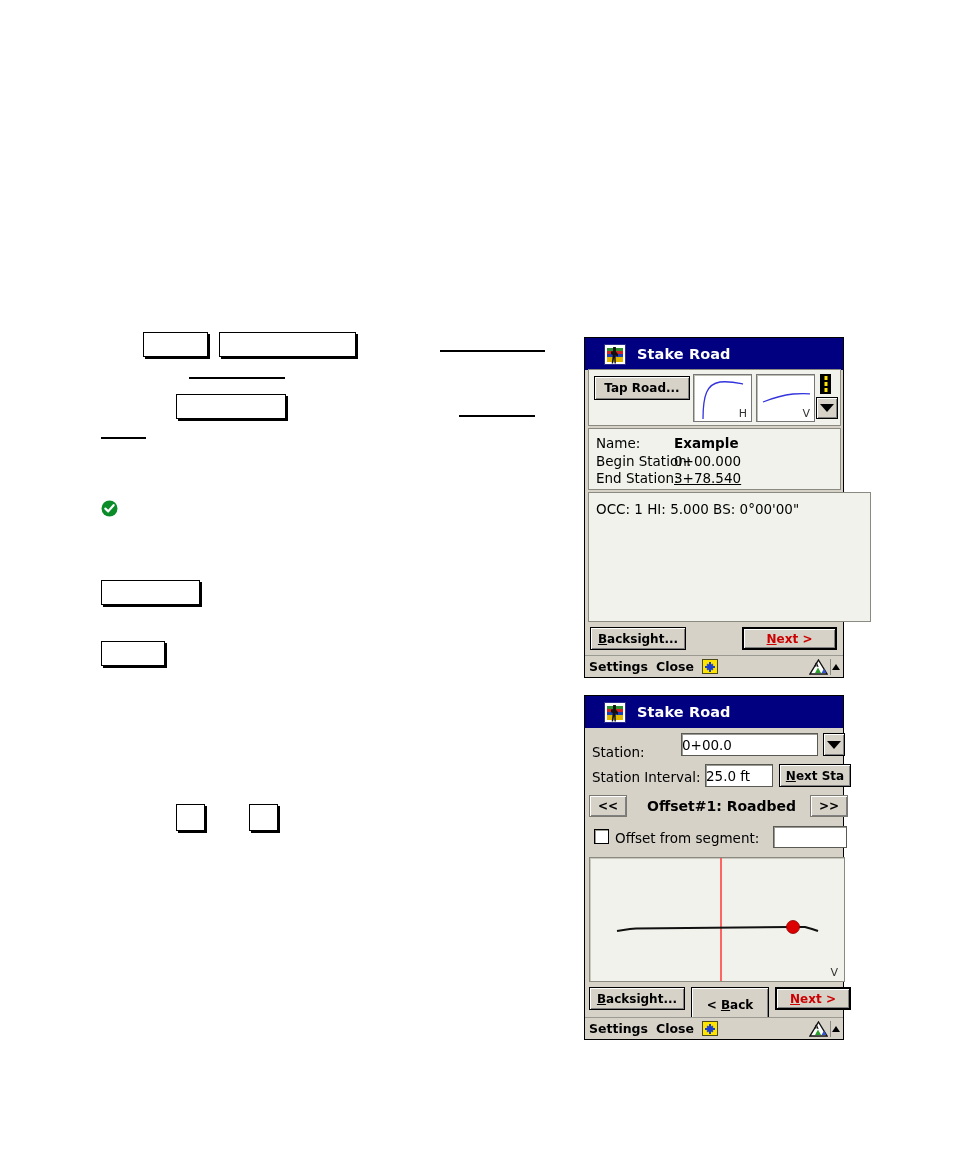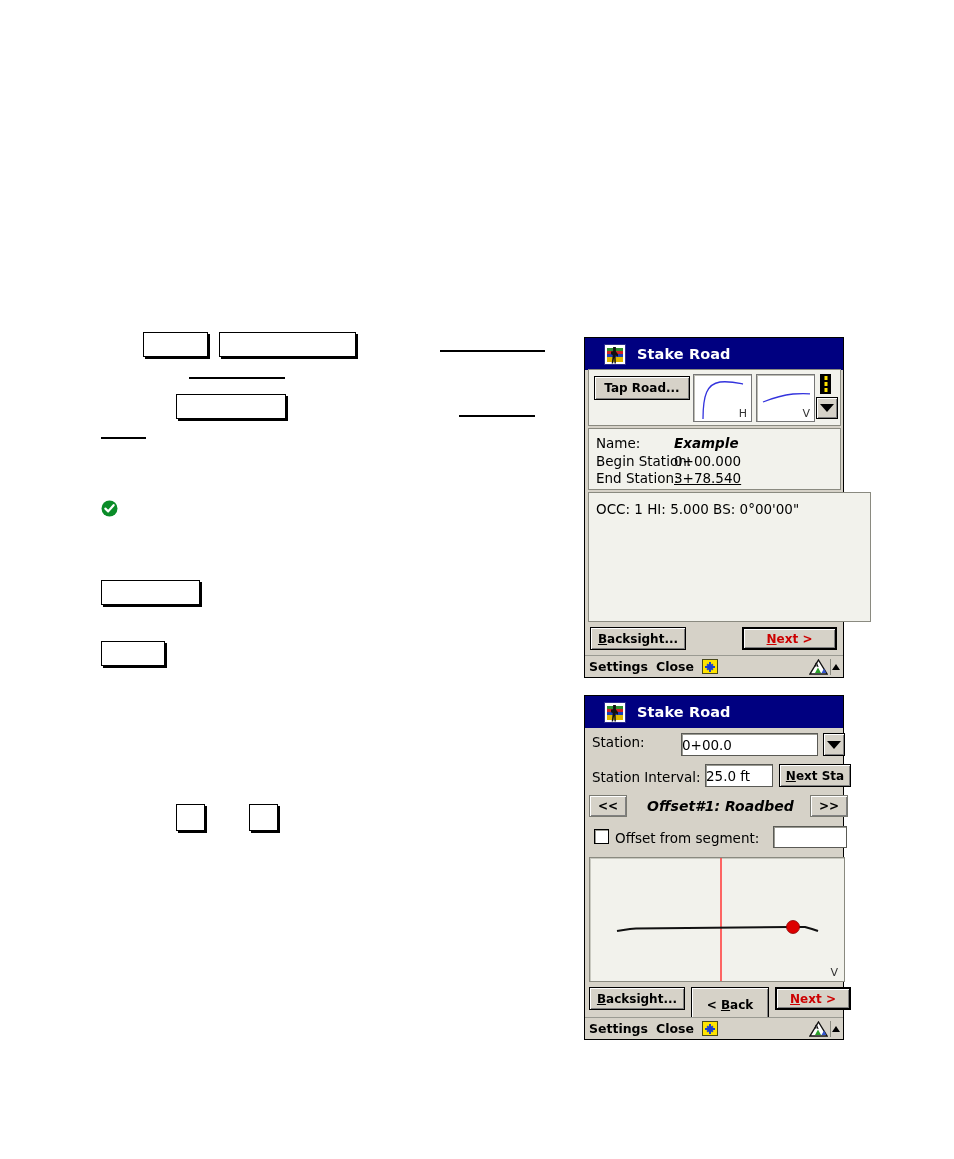--- a/index.html
+++ b/index.html
@@ -151,21 +151,21 @@
     justify-content: center;
   }
   .tri-down {
     width: 0; height: 0;
     border-left: 7px solid transparent;
     border-right: 7px solid transparent;
     border-top: 8px solid #000;
   }
 
   .field-row { position: absolute; font-size: 13.5px; color: #000; white-space: nowrap; }
-  .bold { font-weight: bold; font-style: italic; }
+  .bold { font-weight: bold; }
 
   .textbox {
     position: absolute;
     box-sizing: border-box;
     background: #ffffff;
     border: 1px solid #5a5a55;
     box-shadow: inset 1px 1px 0 #9a9a92;
     font-size: 13.5px;
     display: flex;
     align-items: center;
@@ -357,21 +357,21 @@
 <div class="pda" style="left:584px;top:695px;width:260px;height:345px;">
 
   <div class="titlebar">
     <div class="title-icon">
       <div class="stripes"></div>
       <div class="fig"></div>
     </div>
     <div class="title-text">Stake Road</div>
   </div>
 
-  <span class="field-row" style="left:7px;top:38px;">Station:</span>
+  <span class="field-row" style="left:7px;top:48px;">Station:</span>
   <div class="textbox" style="left:96px;top:37px;width:137px;height:23px;">0+00.0</div>
   <div class="spin-down" style="left:238px;top:37px;width:22px;height:23px;">
     <span class="tri-down"></span>
   </div>
 
   <span class="field-row" style="left:7px;top:73px;">Station Interval:</span>
   <div class="textbox" style="left:120px;top:68px;width:68px;height:23px;">25.0 ft</div>
   <div class="btn" style="left:194px;top:68px;width:72px;height:23px;">
     <span><span class="u">N</span>ext Sta</span>
   </div>

